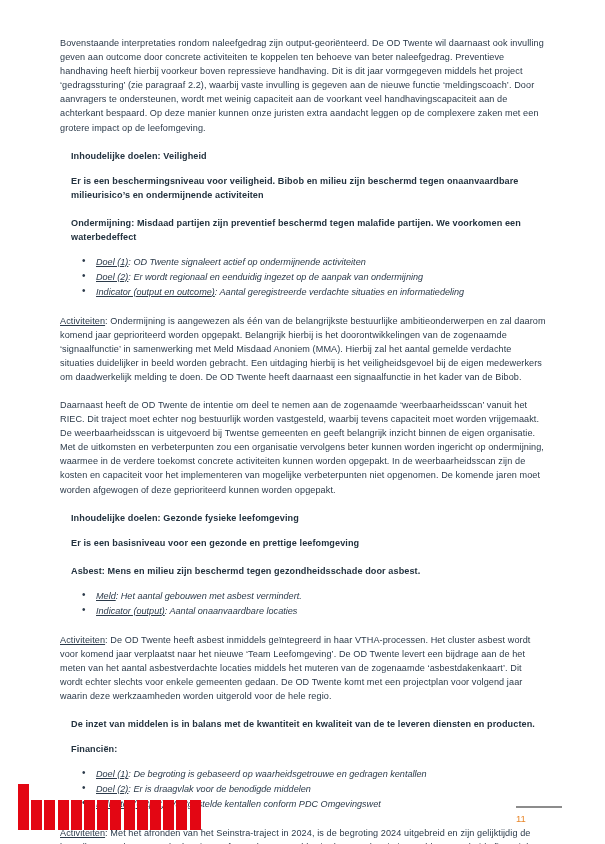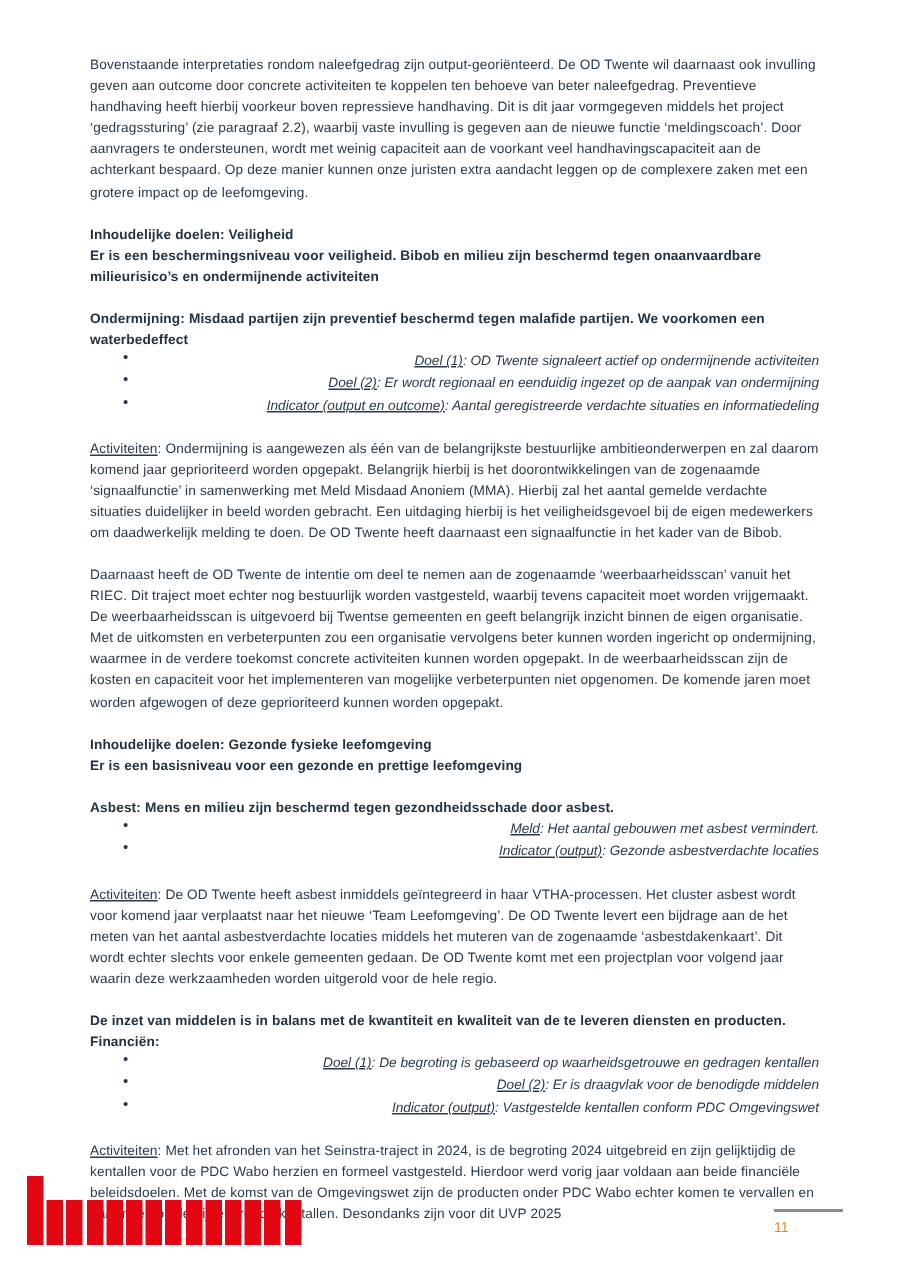--- a/index.html
+++ b/index.html
@@ -39,41 +39,40 @@
     color: #2b3a4a;
     letter-spacing: 0.01em;
   }
 
   .block {
     margin-bottom: 14px;
   }
   .block:last-child { margin-bottom: 0; }
 
   p.bold-line {
-    margin: 0;
+    margin: 11px;
     font-size: 9.1px;
     line-height: 14.1px;
     font-weight: bold;
     color: #23323f;
     letter-spacing: 0.01em;
   }
 
   ul.bullets {
     margin: 0;
     padding: 0;
     list-style: none;
   }
   ul.bullets li {
     position: relative;
     padding-left: 36px;
     font-size: 9.1px;
     line-height: 14.8px;
     font-style: italic;
     color: #2b3a4a;
-    text-align: right;
   }
   ul.bullets li::before {
     content: "\2022";
     position: absolute;
     left: 22px;
     top: -1px;
     font-size: 10px;
     font-style: normal;
     color: #2b3a4a;
   }
@@ -150,21 +149,21 @@
 
     <div class="block">
       <p class="bold-line">Inhoudelijke doelen: Gezonde fysieke leefomgeving</p>
       <p class="bold-line">Er is een basisniveau voor een gezonde en prettige leefomgeving</p>
     </div>
 
     <div class="block">
       <p class="bold-line">Asbest: Mens en milieu zijn beschermd tegen gezondheidsschade door asbest.</p>
       <ul class="bullets">
         <li><span class="u">Meld</span><span>: Het aantal gebouwen met asbest vermindert.</span></li>
-        <li><span class="u">Indicator (output)</span><span>: Gezonde asbestverdachte locaties</span></li>
+        <li><span class="u">Indicator (output)</span><span>: Aantal onaanvaardbare locaties</span></li>
       </ul>
     </div>
 
     <div class="block">
       <p class="para"><span class="lead-underline">Activiteiten</span><span>: De OD Twente heeft asbest inmiddels geïntegreerd in haar VTHA-processen. Het cluster asbest wordt voor komend jaar verplaatst naar het nieuwe ‘Team Leefomgeving’. De OD Twente levert een bijdrage aan de het meten van het aantal asbestverdachte locaties middels het muteren van de zogenaamde ‘asbestdakenkaart’. Dit wordt echter slechts voor enkele gemeenten gedaan. De OD Twente komt met een projectplan voor volgend jaar waarin deze werkzaamheden worden uitgerold voor de hele regio.</span></p>
     </div>
 
     <div class="block">
       <p class="bold-line">De inzet van middelen is in balans met de kwantiteit en kwaliteit van de te leveren diensten en producten.</p>
       <p class="bold-line">Financiën:</p>

